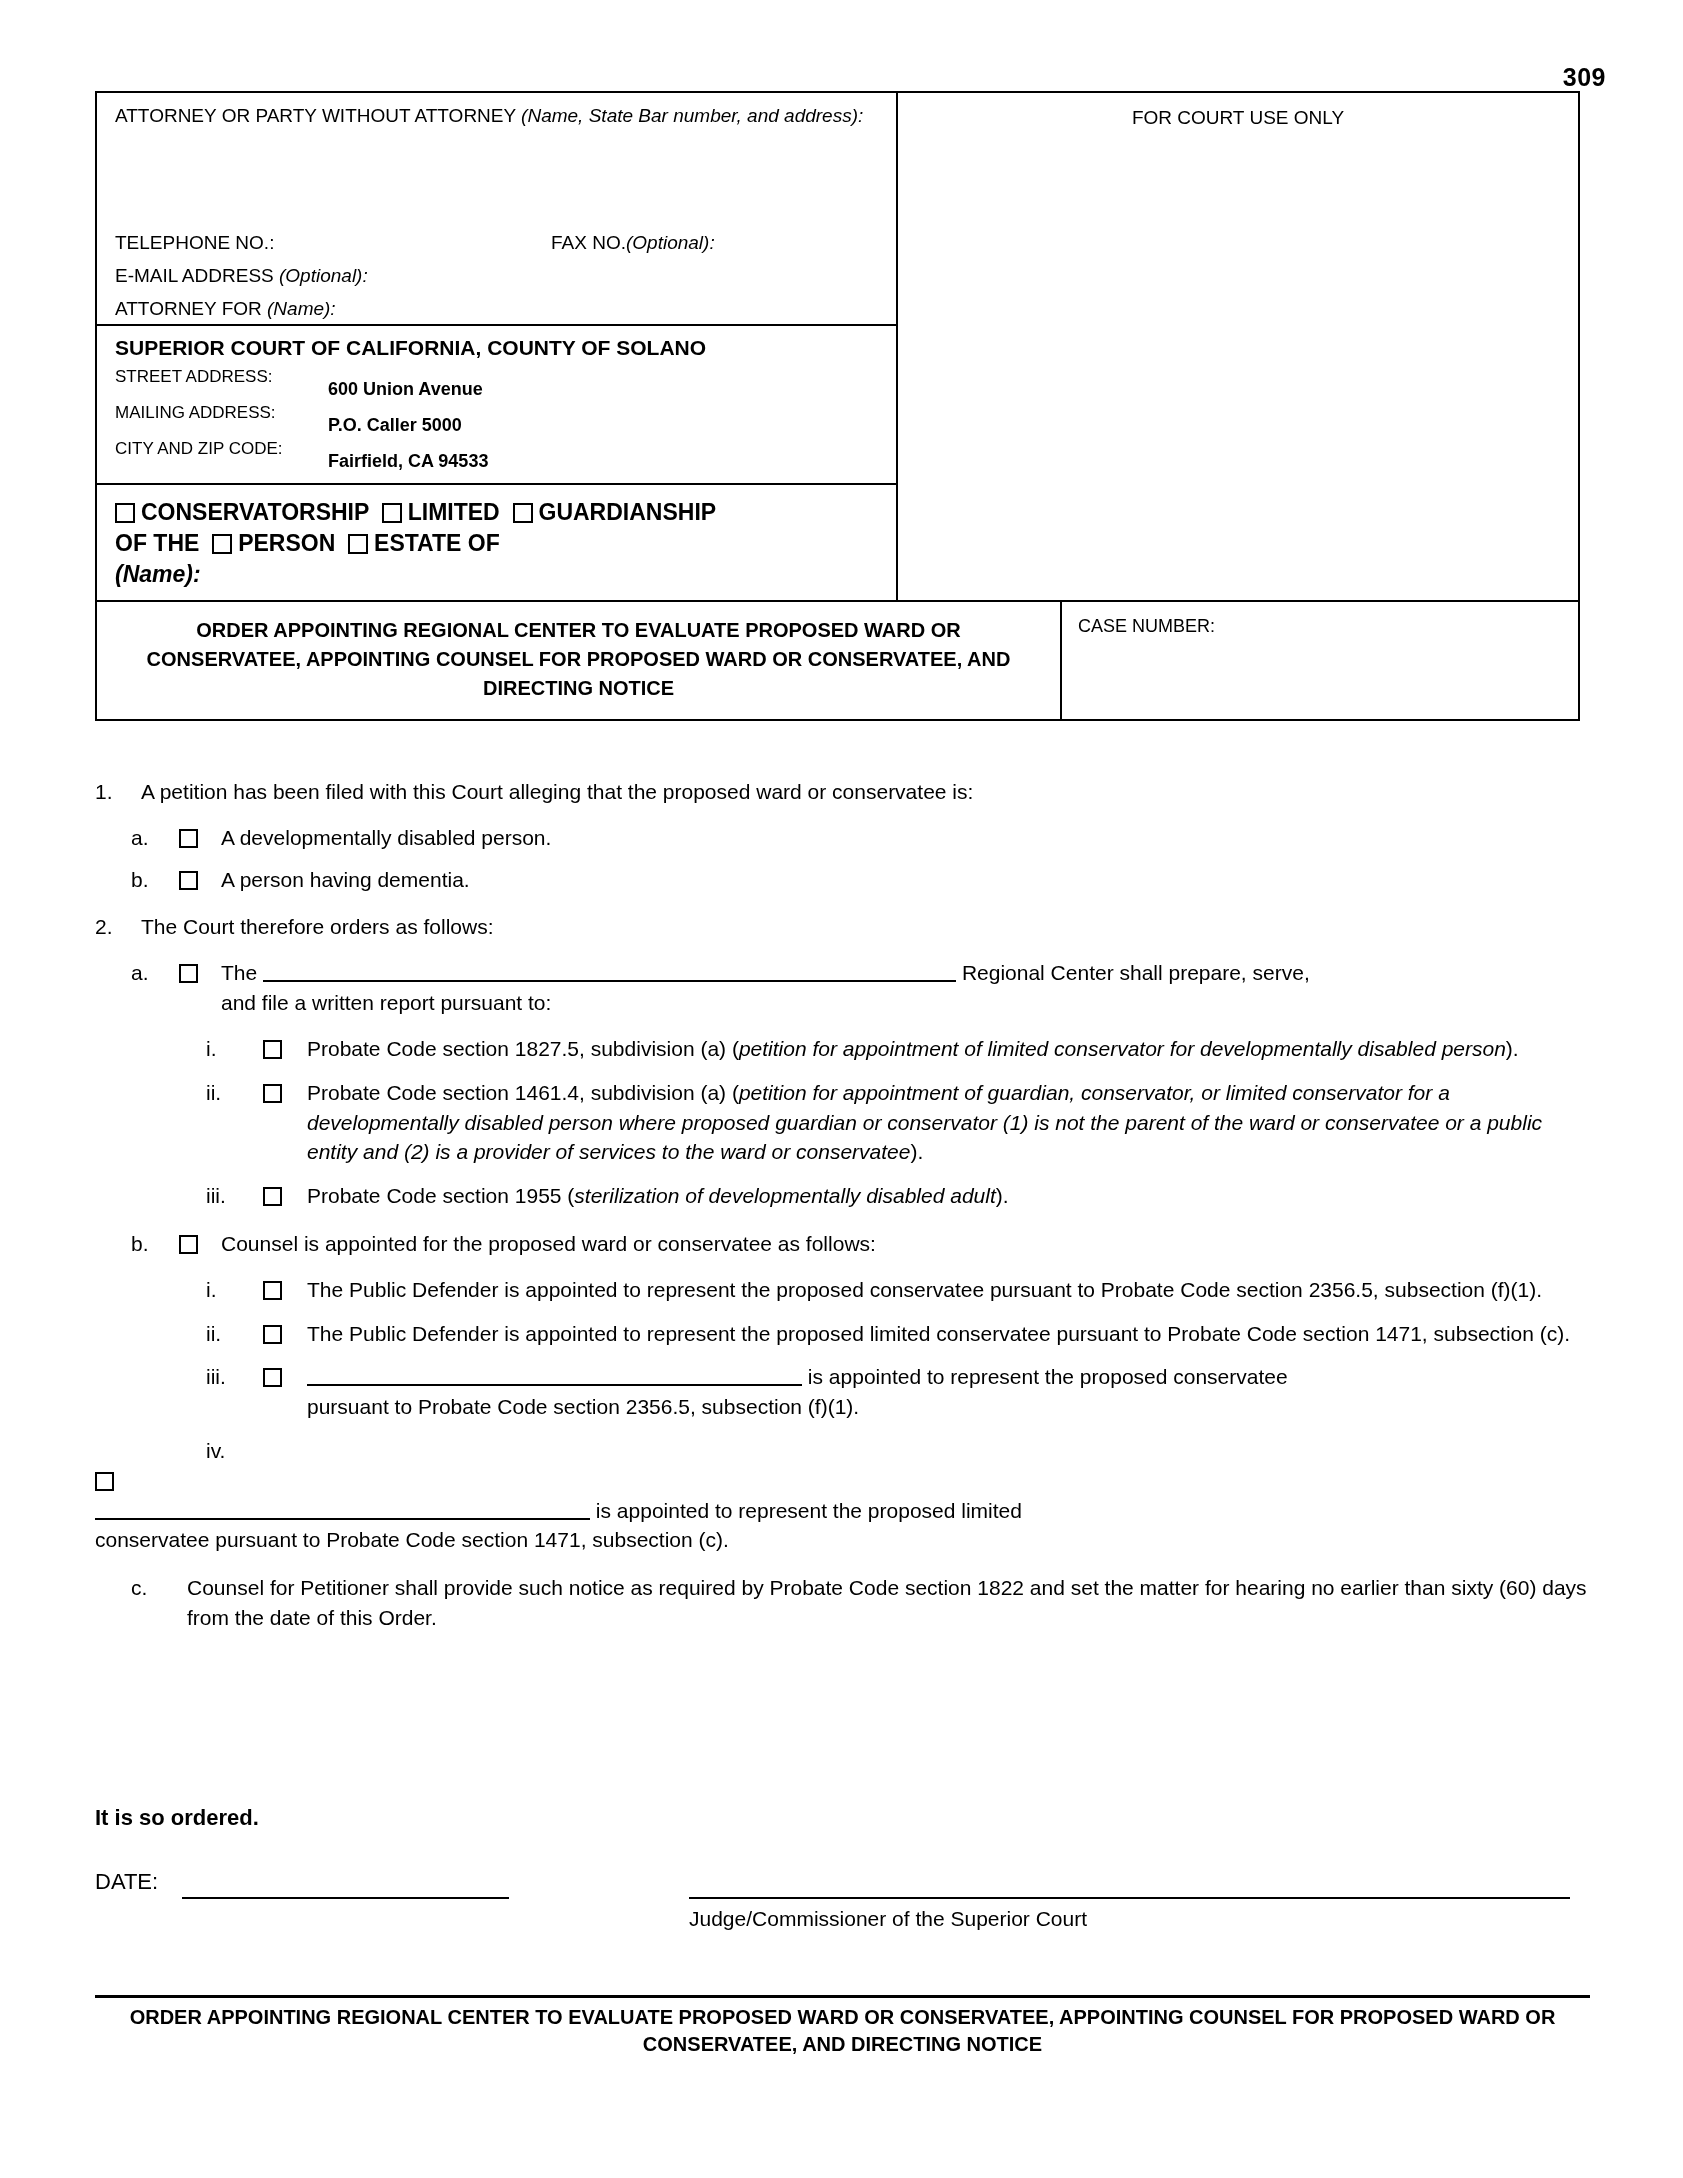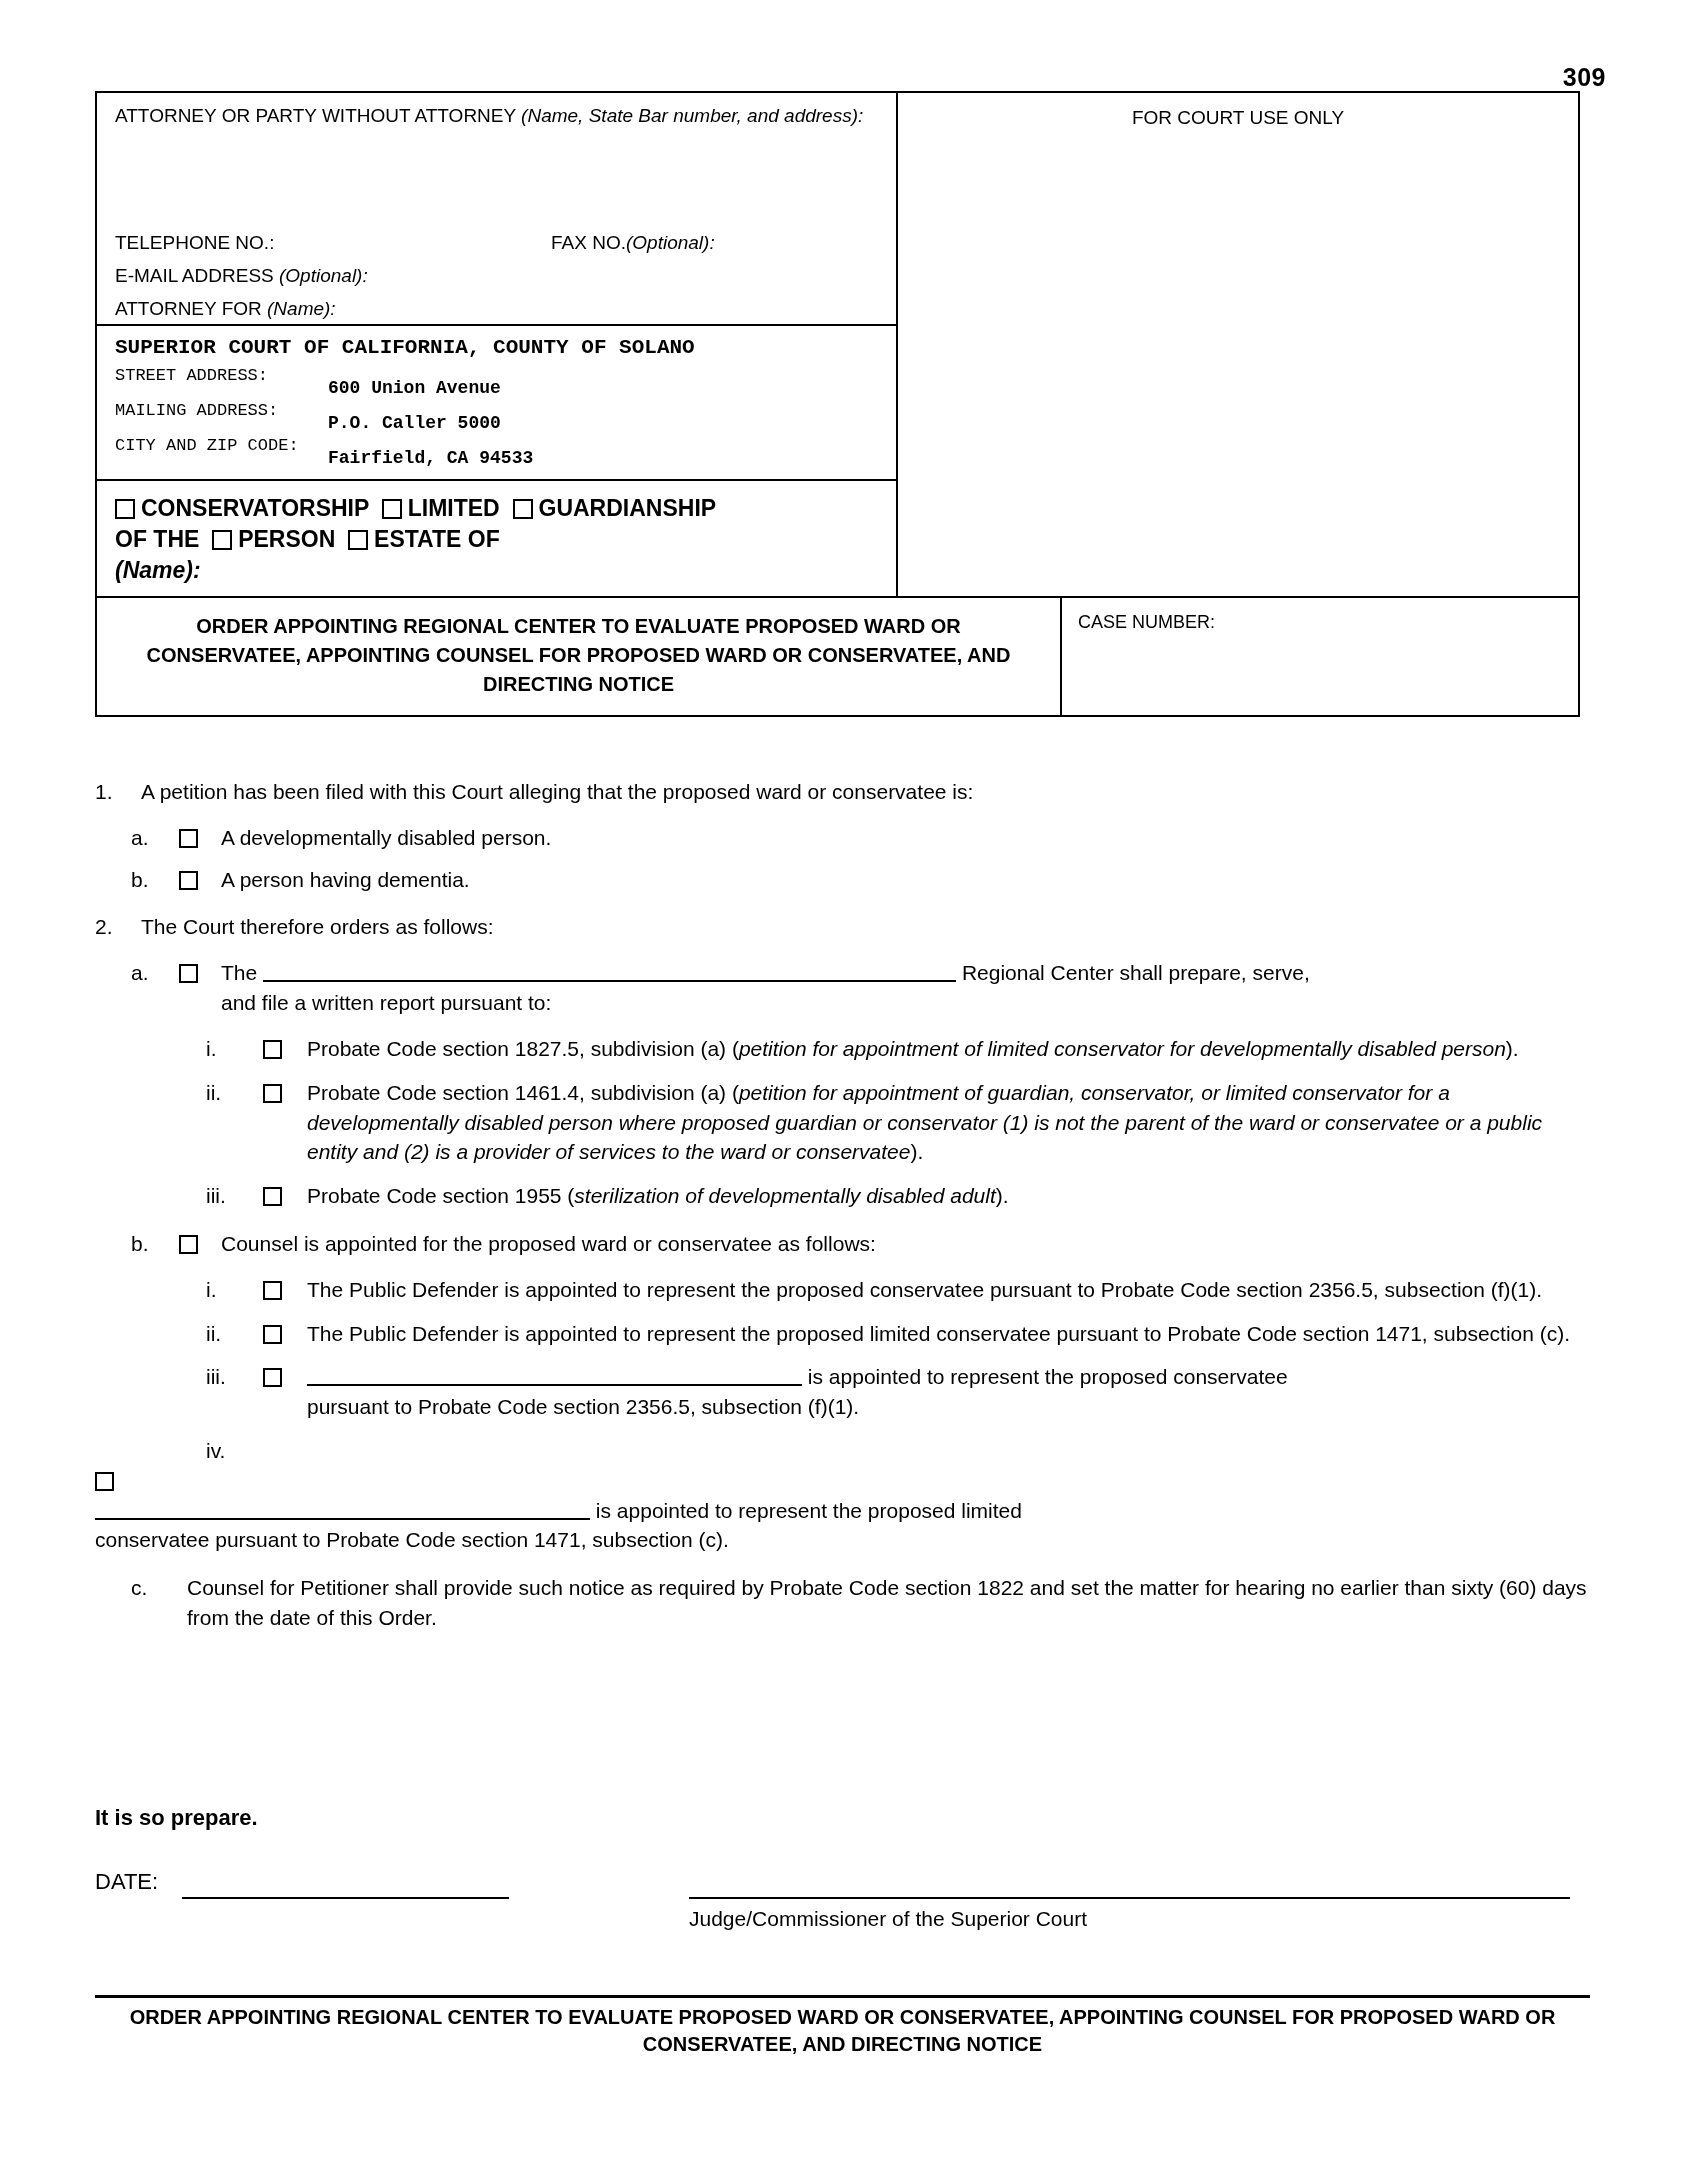--- a/index.html
+++ b/index.html
@@ -67,21 +67,20 @@
     display: flex;
   }
   .phone-row .lbl1 { width: 436px; }
   .email-row, .attfor-row {
     padding: 7px 0 4px 18px;
     font-size: 19px;
   }
   .court-block {
     border-top: 2px solid #000;
     padding: 10px 6px 8px 18px;
-    font-family: Liberation Mono, monospace;
   }
   .court-title {
     font-size: 21px;
     font-weight: bold;
     margin-bottom: 7px;
   }
   .court-row {
     font-size: 17px;
     display: flex;
     margin-bottom: 3px;
@@ -446,21 +445,21 @@
         <div>conservatee pursuant to Probate Code section 1471, subsection (c).</div>
       </div>
     </div>
 
     <div class="sub">
       <div class="lt">c.</div>
       <div class="txt" style="padding-left:8px;">Counsel for Petitioner shall provide such notice as required by Probate Code section 1822 and set the matter for hearing no earlier than sixty (60) days from the date of this Order.</div>
     </div>
   </div>
 
-  <div class="so-ordered">It is so prepare.</div>
+  <div class="so-ordered">It is so ordered.</div>
 
   <div class="date-row">
     <span class="date-label">DATE:</span>
     <span class="date-line"></span>
     <span class="judge-line"></span>
     <span class="judge-label">Judge/Commissioner of the Superior Court</span>
   </div>
 
   <div class="footer-rule"></div>
   <div class="footer-title">ORDER APPOINTING REGIONAL CENTER TO EVALUATE PROPOSED WARD OR CONSERVATEE, APPOINTING COUNSEL FOR PROPOSED WARD OR CONSERVATEE, AND DIRECTING NOTICE</div>

